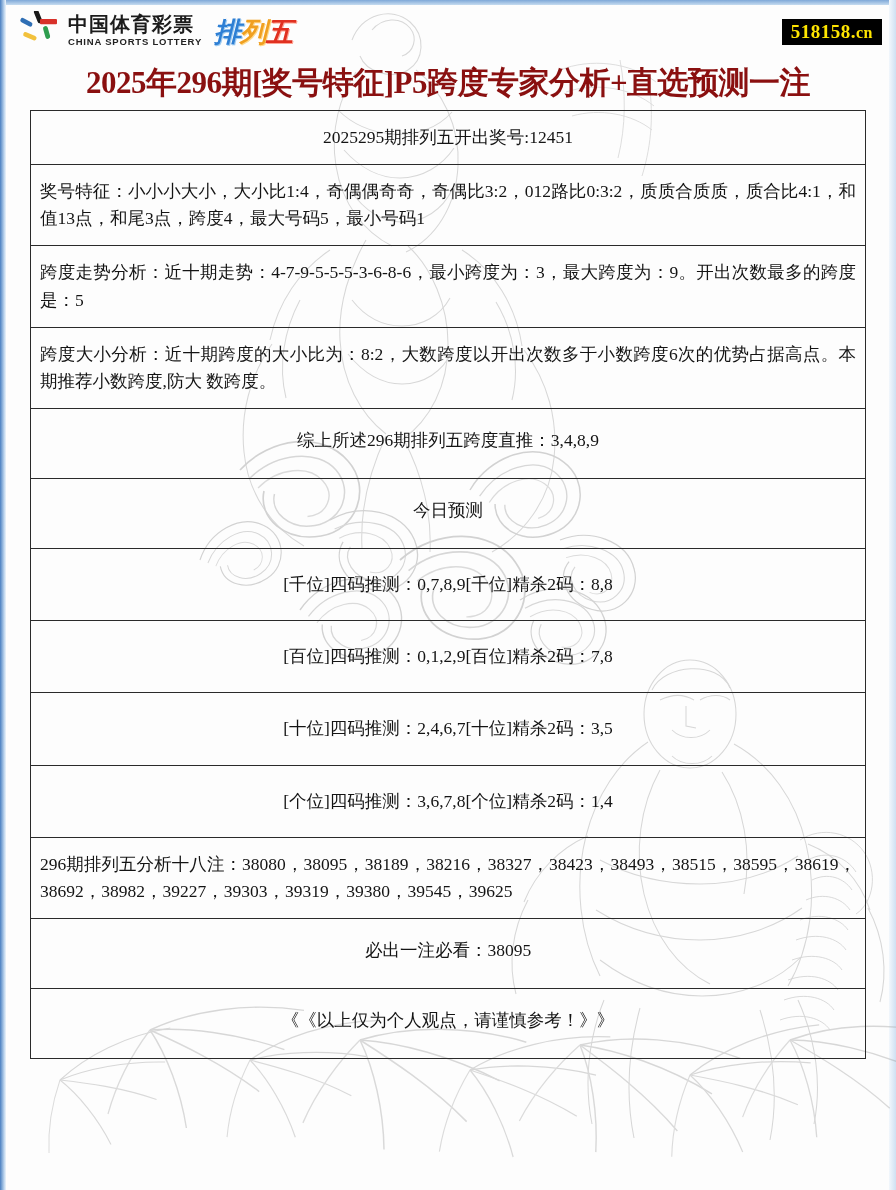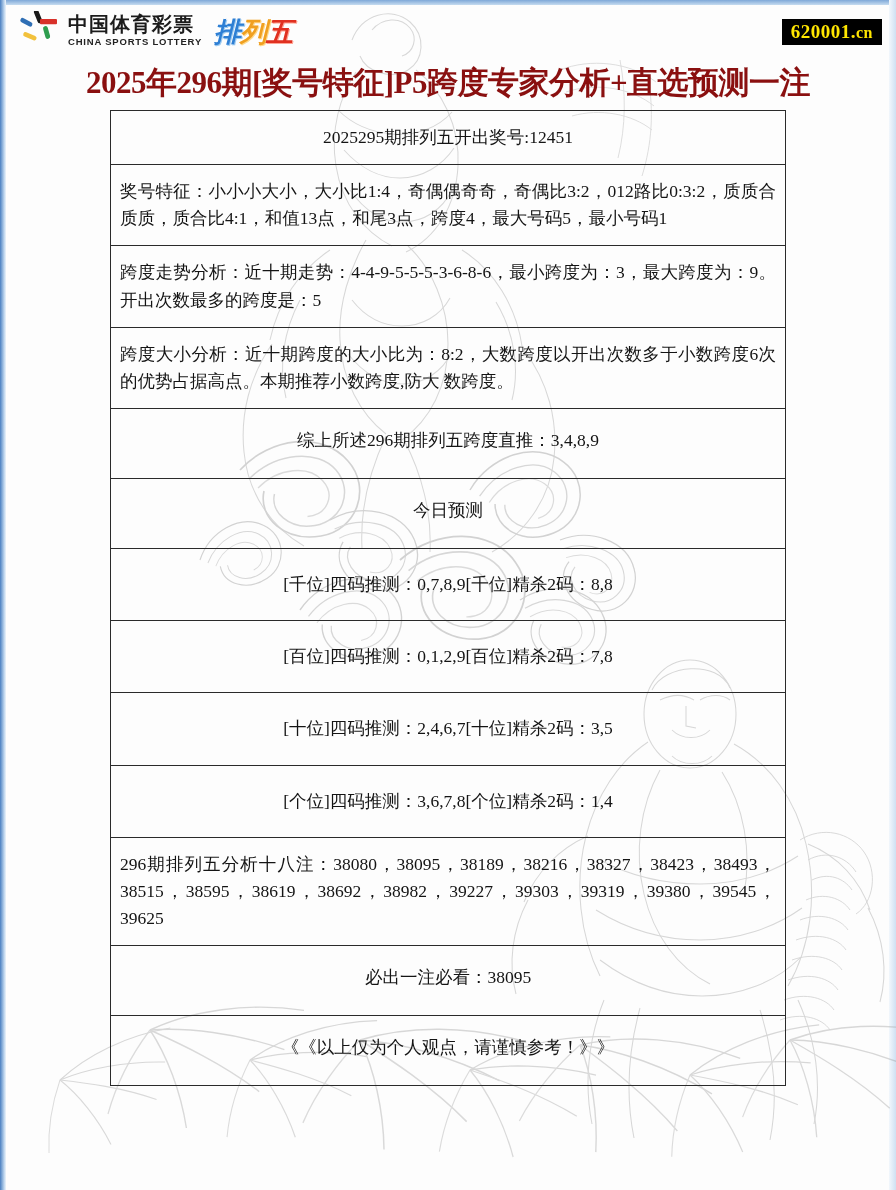--- a/index.html
+++ b/index.html
@@ -138,21 +138,21 @@
     font-weight: bold;
     font-size: 31px;
     line-height: 1.1;
     letter-spacing: -0.5px;
     margin: 6px 0 10px 0;
     white-space: nowrap;
   }
 
   
   .report {
-    width: 676px;
+    width: 836px;
     margin: 0 auto;
     border-collapse: collapse;
     table-layout: fixed;
     background: transparent;
   }
   .report td {
     border: 1px solid #2a2a2a;
     padding: 13px 9px;
     font-family: "Liberation Serif", "DejaVu Serif", serif;
     font-size: 17.5px;
@@ -292,35 +292,35 @@
           <rect x="5" y="23" width="14" height="4.6" rx="2.2" fill="#f2c13c" transform="rotate(22 12 25)"></rect>
           <rect x="22" y="19" width="13" height="4.8" rx="2.3" fill="#2f9e4f" transform="rotate(74 28.5 21.5)"></rect>
         </svg>
         <div class="brand-words">
           <span class="brand-cn">中国体育彩票</span>
           <span class="brand-en">CHINA SPORTS LOTTERY</span>
         </div>
         <div class="game-logo"><span class="gl1">排</span><span class="gl2">列</span><span class="gl3">五</span></div>
       </div>
 
-      <div class="site-badge"><span>620001.</span><span class="tld">cn</span></div>
+      <div class="site-badge"><span>518158.</span><span class="tld">cn</span></div>
     </div>
 
     <h1 class="page-title">2025年296期[奖号特征]P5跨度专家分析+直选预测一注</h1>
 
     <table class="report">
       <tbody>
         <tr>
           <td class="center">2025295期排列五开出奖号:12451</td>
         </tr>
         <tr>
           <td class="just">奖号特征：小小小大小，大小比1:4，奇偶偶奇奇，奇偶比3:2，012路比0:3:2，质质合质质，质合比4:1，和值13点，和尾3点，跨度4，最大号码5，最小号码1</td>
         </tr>
         <tr>
-          <td class="just">跨度走势分析：近十期走势：4-4-9-5-5-5-3-6-8-6，最小跨度为：3，最大跨度为：9。开出次数最多的跨度是：5</td>
+          <td class="just">跨度走势分析：近十期走势：4-7-9-5-5-5-3-6-8-6，最小跨度为：3，最大跨度为：9。开出次数最多的跨度是：5</td>
         </tr>
         <tr>
           <td class="just">跨度大小分析：近十期跨度的大小比为：8:2，大数跨度以开出次数多于小数跨度6次的优势占据高点。本期推荐小数跨度,防大 数跨度。</td>
         </tr>
         <tr>
           <td class="center tall">综上所述296期排列五跨度直推：3,4,8,9</td>
         </tr>
         <tr>
           <td class="center tall">今日预测</td>
         </tr>

